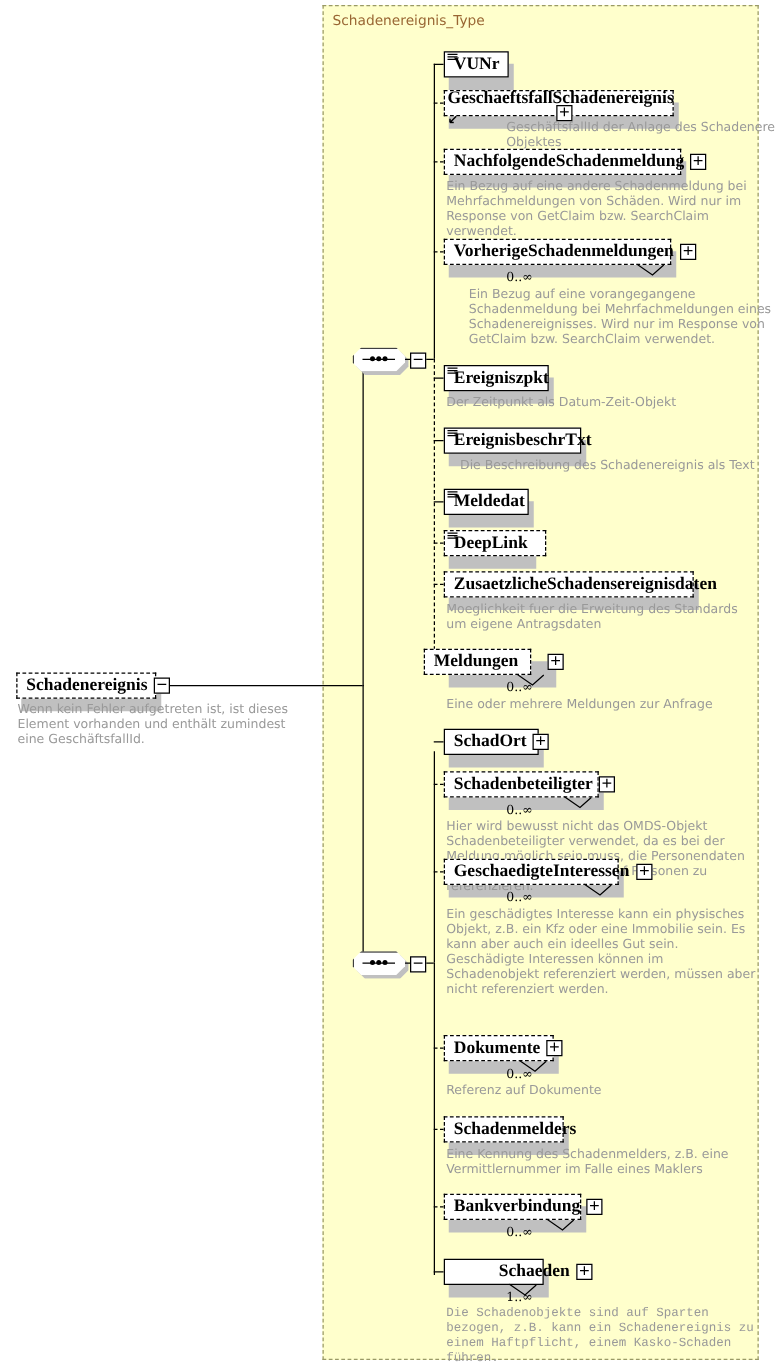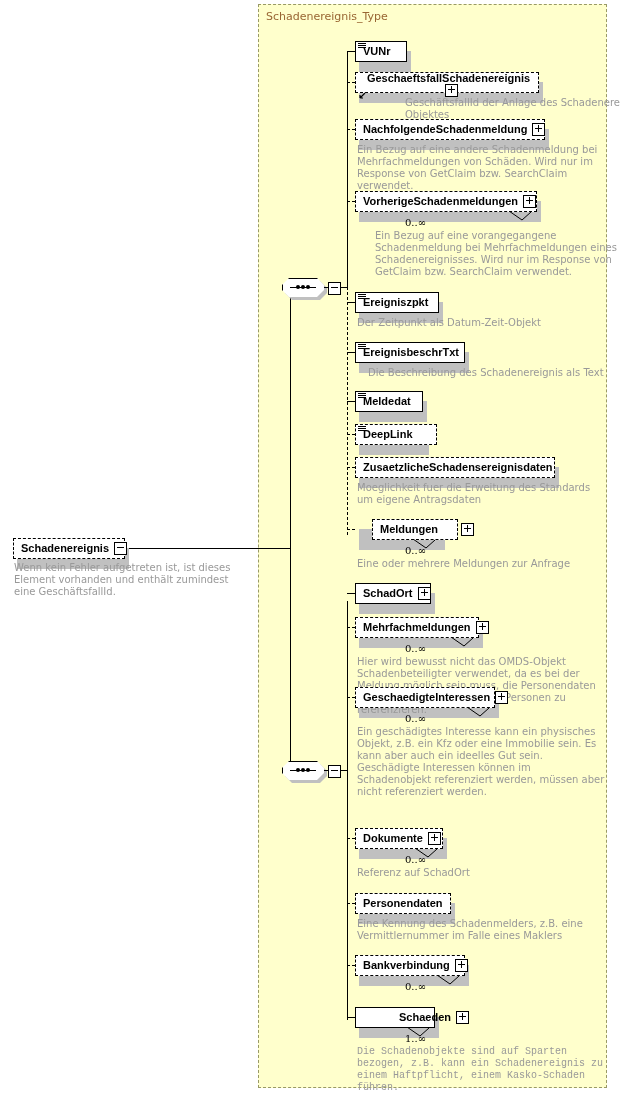--- a/index.html
+++ b/index.html
@@ -31,23 +31,23 @@
     height:21px;
     background:#ffffff;
     box-sizing:border-box;
     display:flex;align-items:center;
     padding:0 4px 0 7px;
     z-index:5;
   }
   .node.solid{border:1px solid #000000;}
   .node.dashed{border:1px dashed #000000;}
   .node .nlabel{
-    font-size:11px;font-weight:bold;color:#000000;
+    font-size:14px;font-weight:bold;color:#000000;
     white-space:nowrap;line-height:11px;
-    font-family:Liberation Sans, sans-serif;
+    font-family:Liberation Serif, serif;
   }
   
   .shadow{
     position:absolute;
     background:#c0c0c0;
     z-index:3;
   }
   
   .sglyph{
     position:absolute;left:2px;top:1px;
@@ -266,39 +266,39 @@
       <span class="nlabel">DeepLink</span>
     </div>
     <div class="ln h-dash" style="left: 347px; top: 434px; width: 8px;"></div>
     <div class="shadow" style="left: 359px; top: 467px; width: 200px; height: 21px;"></div>
     <div class="node dashed" style="left: 355px; top: 457px; width: 200px;">
       <span class="nlabel">ZusaetzlicheSchadensereignisdaten</span>
     </div>
     <div class="ln h-dash" style="left: 347px; top: 467px; width: 8px;"></div>
     <div class="doc" style="left: 357px; top: 482px; width: 248px;">Moeglichkeit fuer die Erweitung des Standards um eigene Antragsdaten</div>
     <div class="shadow" style="left: 359px; top: 529px; width: 86px; height: 21px;"></div>
-    <div class="node dashed" style="left: 372px; top: 519px; width: 86px; gap: 18px;">
+    <div class="node dashed" style="left: 339px; top: 519px; width: 86px; gap: 18px;">
       <span class="nlabel">Meldungen</span>
       <span class="expander plus"></span>
     </div>
     <div class="ln h-dash" style="left: 347px; top: 529px; width: 8px;"></div>
     <div class="card" style="left: 405px; top: 545px;">0..∞</div>
     <div style="position: absolute; left: 413px; top: 536px; z-index: 7;"><svg width="26" height="12" viewBox="0 0 26 12">
         <path d="M0 0 L13 9 L22 1" stroke="#000" stroke-width="1" fill="none"></path>
       </svg></div>
     <div class="doc" style="left: 357px; top: 558px; width: 250px;">Eine oder mehrere Meldungen zur Anfrage</div>
     <div class="shadow" style="left: 359px; top: 593px; width: 76px; height: 21px;"></div>
     <div class="node solid" style="left: 355px; top: 583px; width: 76px;">
       <span class="nlabel">SchadOrt</span>
       <span class="expander plus"></span>
     </div>
     <div class="ln h-solid" style="left: 347px; top: 593px; width: 8px;"></div>
     <div class="shadow" style="left: 359px; top: 627px; width: 124px; height: 21px;"></div>
     <div class="node dashed" style="left: 355px; top: 617px; width: 124px;">
-      <span class="nlabel">Mehrfachmeldungen</span>
+      <span class="nlabel">Schadenbeteiligter</span>
       <span class="expander plus"></span>
     </div>
     <div class="ln h-dash" style="left: 347px; top: 627px; width: 8px;"></div>
     <div class="card" style="left: 405px; top: 643px;">0..∞</div>
     <div style="position: absolute; left: 451px; top: 634px; z-index: 7;"><svg width="26" height="12" viewBox="0 0 26 12">
         <path d="M0 0 L13 9 L22 1" stroke="#000" stroke-width="1" fill="none"></path>
       </svg></div>
     <div class="doc" style="left: 357px; top: 656px; width: 246px;">Hier wird bewusst nicht das OMDS-Objekt Schadenbeteiligter verwendet, da es bei der Meldung möglich sein muss, die Personendaten anzugeben und nicht nur auf Personen zu referenzieren.</div>
     <div class="shadow" style="left: 359px; top: 697px; width: 140px; height: 21px;"></div>
     <div class="node dashed" style="left: 355px; top: 687px; width: 140px;">
@@ -314,24 +314,24 @@
     <div class="shadow" style="left: 359px; top: 838px; width: 88px; height: 21px;"></div>
     <div class="node dashed" style="left: 355px; top: 828px; width: 88px;">
       <span class="nlabel">Dokumente</span>
       <span class="expander plus"></span>
     </div>
     <div class="ln h-dash" style="left: 347px; top: 838px; width: 8px;"></div>
     <div class="card" style="left: 405px; top: 854px;">0..∞</div>
     <div style="position: absolute; left: 415px; top: 845px; z-index: 7;"><svg width="26" height="12" viewBox="0 0 26 12">
         <path d="M0 0 L13 9 L22 1" stroke="#000" stroke-width="1" fill="none"></path>
       </svg></div>
-    <div class="doc" style="left: 357px; top: 867px; width: 250px;">Referenz auf SchadOrt</div>
+    <div class="doc" style="left: 357px; top: 867px; width: 250px;">Referenz auf Dokumente</div>
     <div class="shadow" style="left: 359px; top: 903px; width: 96px; height: 21px;"></div>
     <div class="node dashed" style="left: 355px; top: 893px; width: 96px;">
-      <span class="nlabel">Personendaten</span>
+      <span class="nlabel">Schadenmelders</span>
     </div>
     <div class="ln h-dash" style="left: 347px; top: 903px; width: 8px;"></div>
     <div class="doc" style="left: 357px; top: 918px; width: 250px;">Eine Kennung des Schadenmelders, z.B. eine Vermittlernummer im Falle eines Maklers</div>
     <div class="shadow" style="left: 359px; top: 965px; width: 110px; height: 21px;"></div>
     <div class="node dashed" style="left: 355px; top: 955px; width: 110px;">
       <span class="nlabel">Bankverbindung</span>
       <span class="expander plus"></span>
     </div>
     <div class="ln h-dash" style="left: 347px; top: 965px; width: 8px;"></div>
     <div class="card" style="left: 405px; top: 981px;">0..∞</div>

